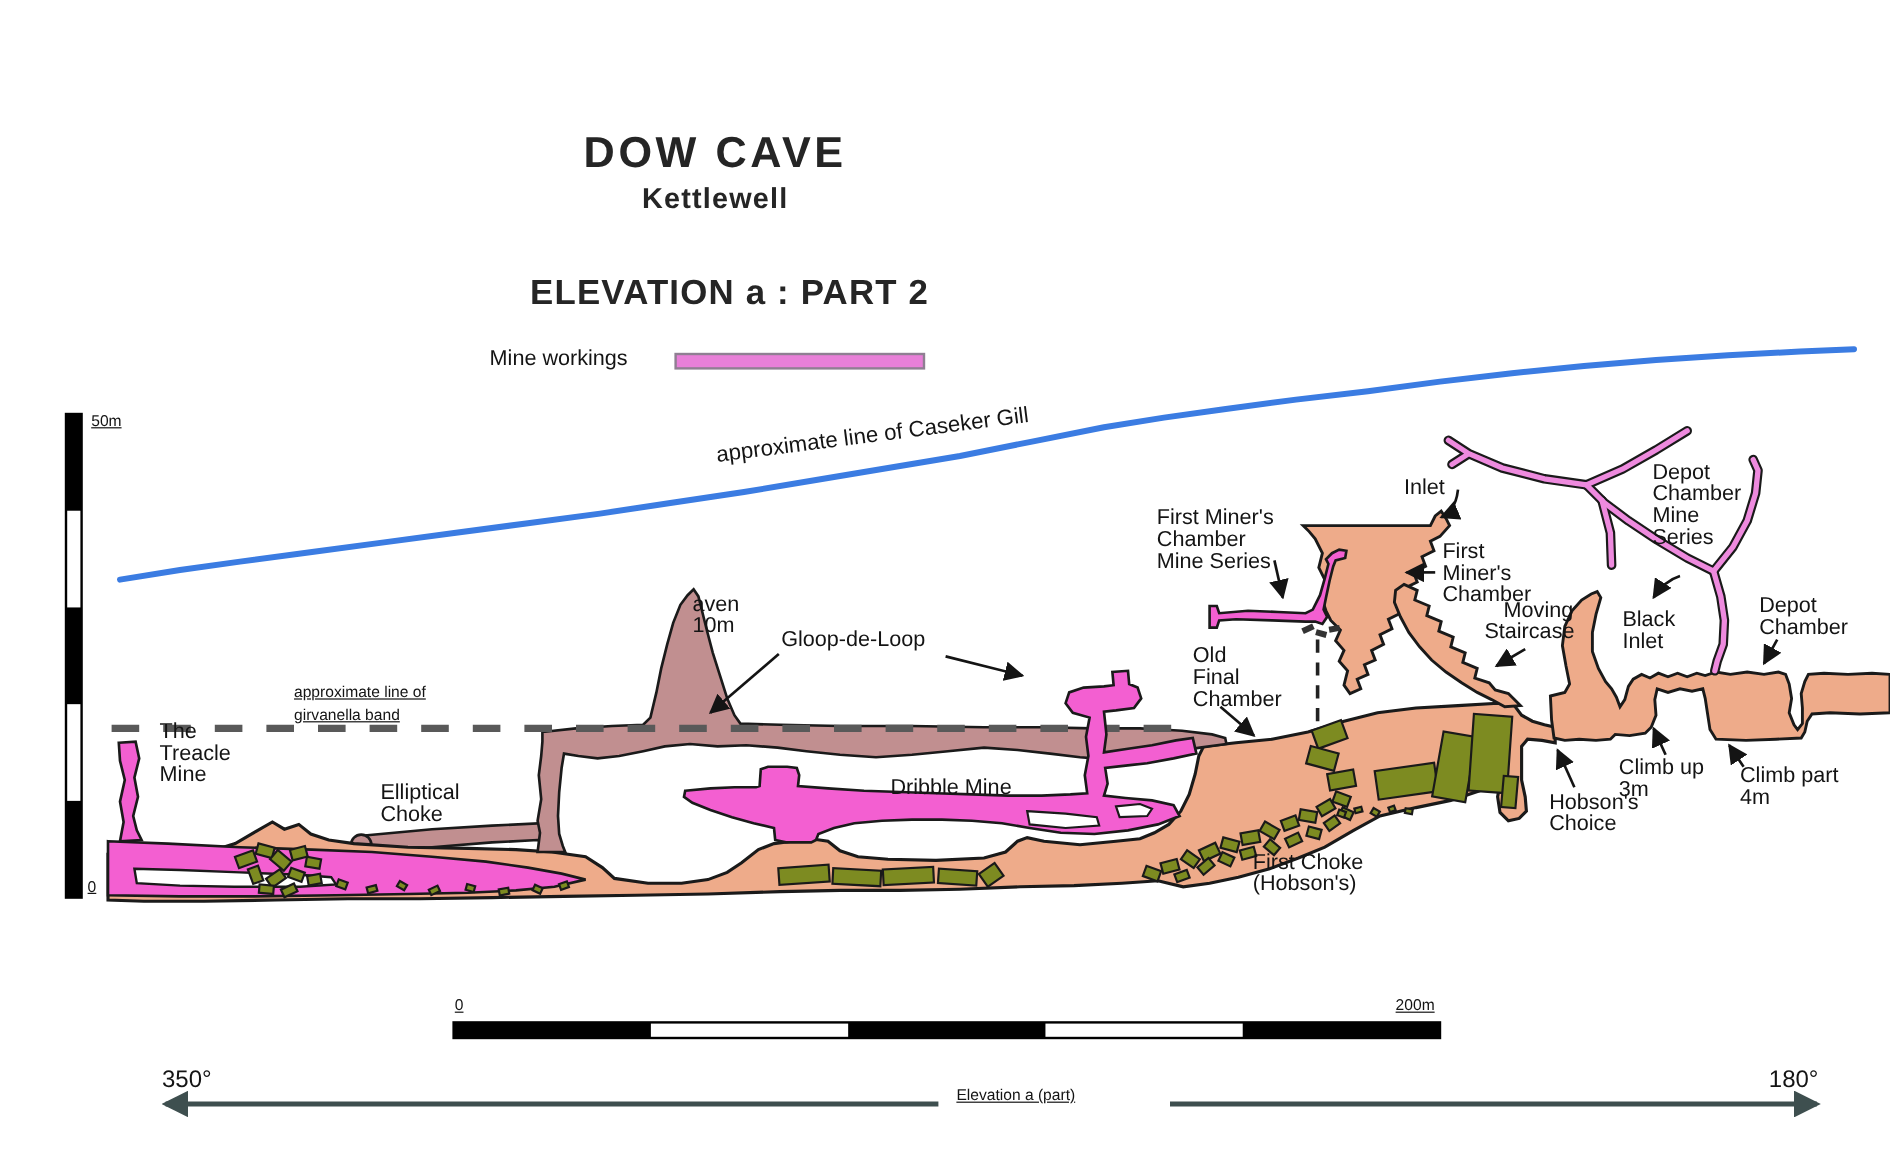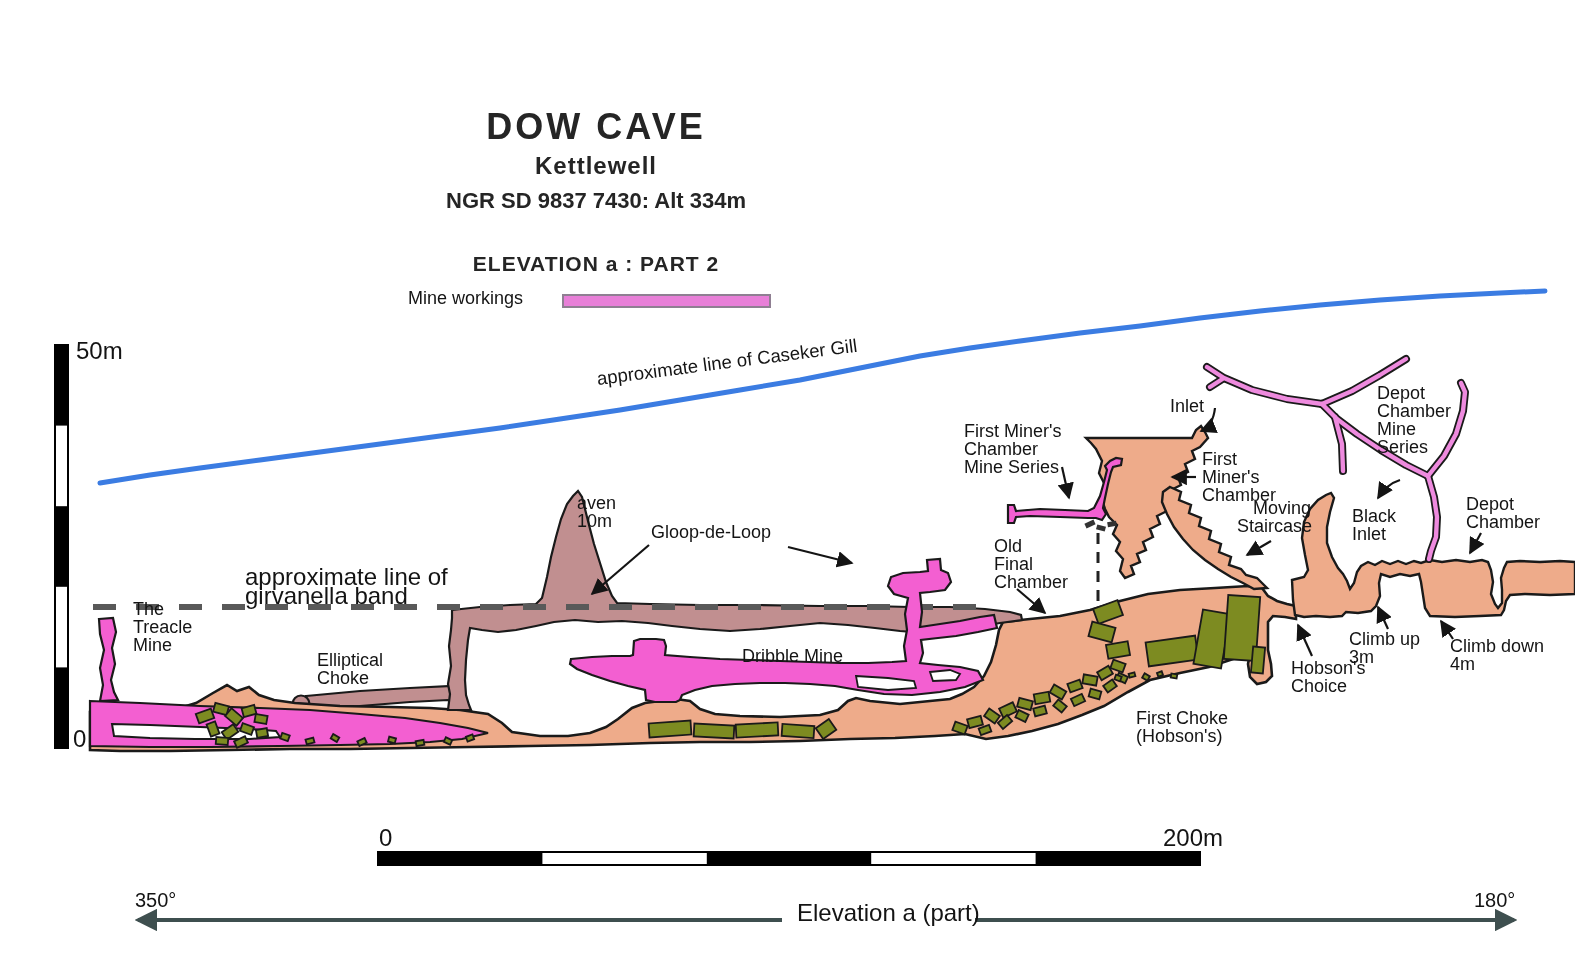--- a/index.html
+++ b/index.html
@@ -6,23 +6,23 @@
   #stage{position:relative;width:1575px;height:970px;background:#ffffff;overflow:hidden;
          font-family:"Liberation Sans", sans-serif;color:#151515;}
   #shapes{position:absolute;left:0;top:0;}
   .lbl{position:absolute;font-size:18px;line-height:18px;white-space:nowrap;color:#141414;}
   .lbl div{white-space:nowrap;}
   .big{font-weight:bold;text-align:center;position:absolute;color:#252525;}
   #titleBlock{position:absolute;left:396px;top:0;width:400px;height:280px;}
   .t1{top:106px;left:0;width:400px;font-size:36px;letter-spacing:3px;}
   .t2{top:152px;left:0;width:400px;font-size:24px;letter-spacing:1px;}
   .t3{top:188px;left:0;width:400px;font-size:22px;}
-  .t4{top:228px;left:0;width:400px;font-size:21px;letter-spacing:1px;margin-top:24px;}
+  .t4{top:228px;left:12px;width:400px;font-size:29px;letter-spacing:1px;}
   .rot{transform:rotate(-7.3deg);transform-origin:left center;font-size:18.5px;}
-  .sm19{font-size:24px;line-height:19px;}
+  .sm19{font-size:13px;line-height:19px;text-decoration:underline;}
   .sm20{font-size:20px;line-height:20px;}
 </style>
 </head>
 <body>
 
 <div id="stage">
 
 <svg id="shapes" width="1575" height="970" viewBox="0 0 1575 970">
   <defs>
     <marker id="ah" viewBox="0 0 10 10" refX="9" refY="5" markerWidth="7.5" markerHeight="7.5" orient="auto-start-reverse">
@@ -338,21 +338,20 @@
 
   <g fill="none" stroke="#3e4f4f" stroke-width="4">
     <path d="M 782,920 L 138,920" marker-end="url(#bigah)"></path>
     <path d="M 975,920 L 1514,920" marker-end="url(#bigah)"></path>
   </g>
 </svg>
 
 <div id="titleBlock">
   <div class="big t2">Kettlewell</div>
   <div class="big t1">DOW CAVE</div>
-  <div class="big t3">NGR SD 9837 7430: Alt 334m</div>
   <div class="big t4">ELEVATION a : PART 2</div>
 </div>
 
 <div class="lbl" style="left:408px;top:289px">Mine workings</div>
 
 <div class="lbl sm19" style="left:76px;top:341px">50m</div>
 <div class="lbl sm19" style="left:73px;top:729px">0</div>
 
 <div class="lbl rot" style="left:597px;top:370px">approximate line of Caseker Gill</div>
 
@@ -422,30 +421,30 @@
   <div>Depot</div>
   <div>Chamber</div>
 </div>
 
 <div class="lbl" style="left:1349px;top:630px">
   <div>Climb up</div>
   <div>3m</div>
 </div>
 
 <div class="lbl" style="left:1450px;top:637px">
-  <div>Climb down</div>
+  <div>Climb part</div>
   <div>4m</div>
 </div>
 
 <div class="lbl" style="left:1291px;top:659px">
   <div>Hobson's</div>
   <div>Choice</div>
 </div>
 
-<div class="lbl" style="left:1136px;top:709px">
+<div class="lbl" style="left:1044px;top:709px">
   <div>First Choke</div>
   <div>(Hobson's)</div>
 </div>
 
 <div class="lbl sm19" style="left:379px;top:828px">0</div>
 <div class="lbl sm19" style="left:1163px;top:828px">200m</div>
 
 <div class="lbl sm20" style="left:135px;top:890px">350°</div>
 <div class="lbl sm20" style="left:1474px;top:890px">180°</div>
 <div class="lbl sm19" style="left:797px;top:903px">Elevation a (part)</div>

